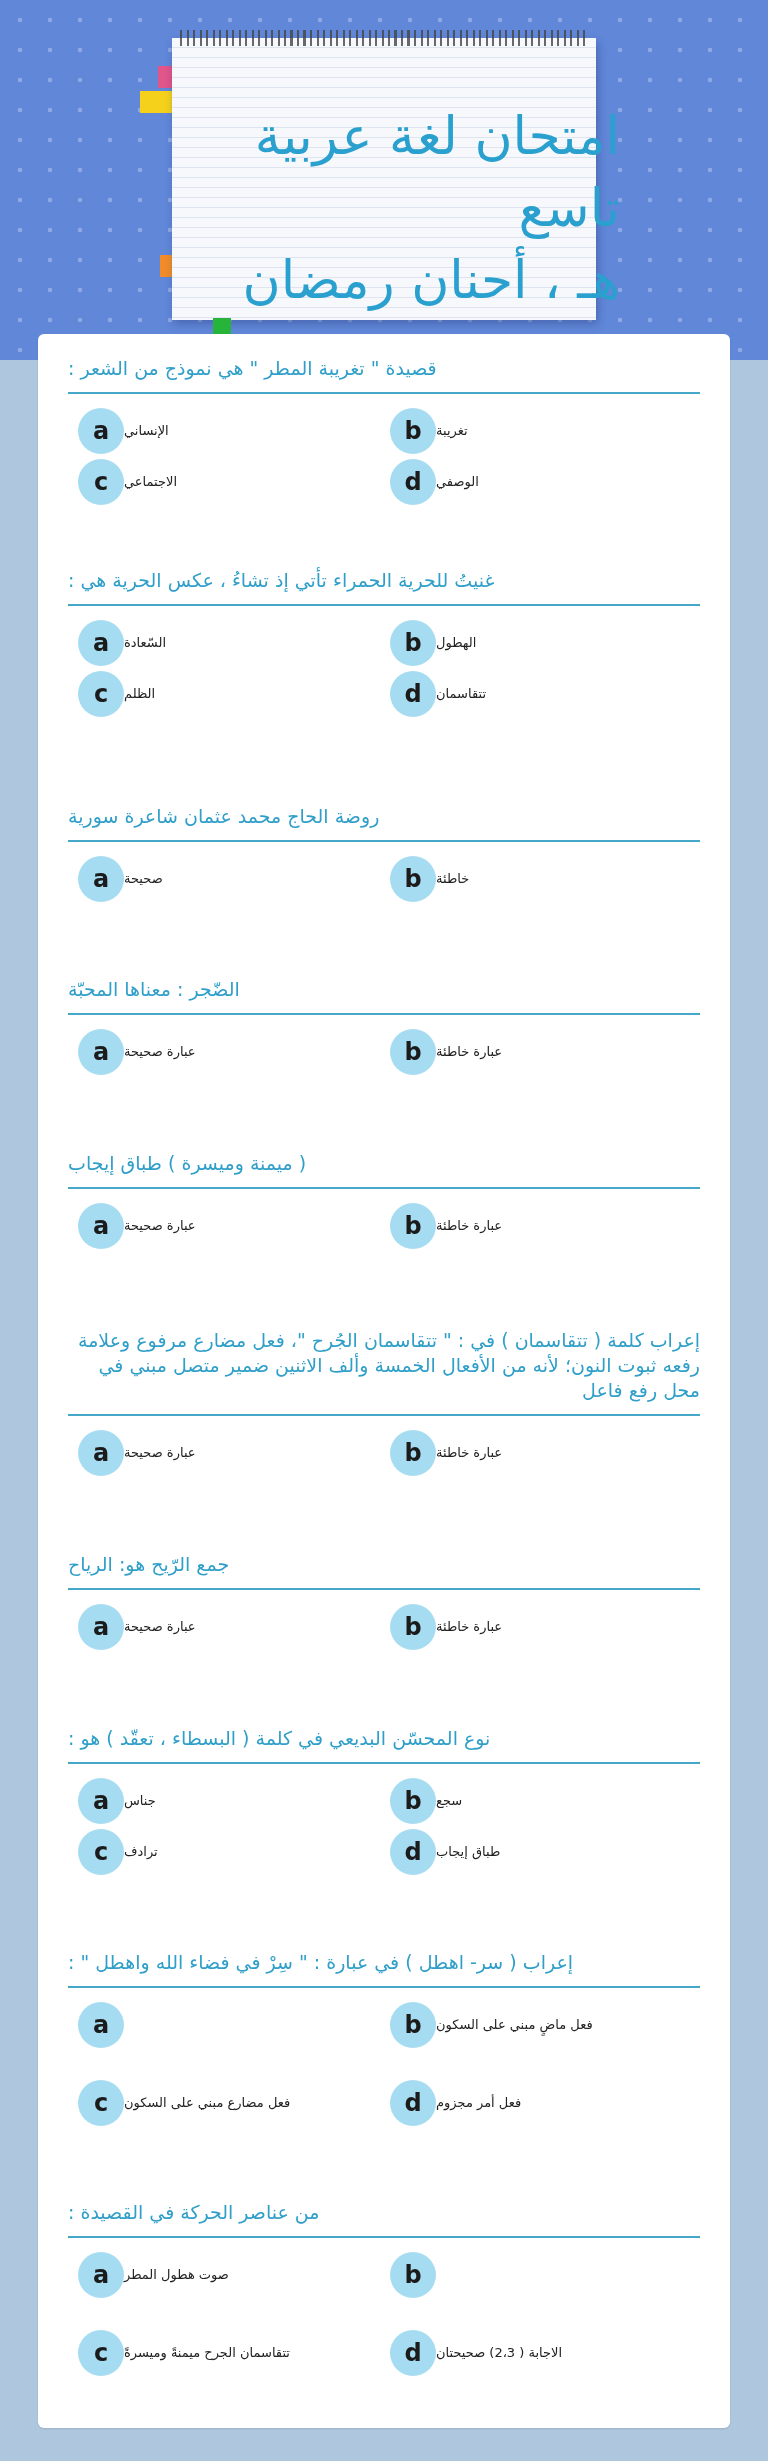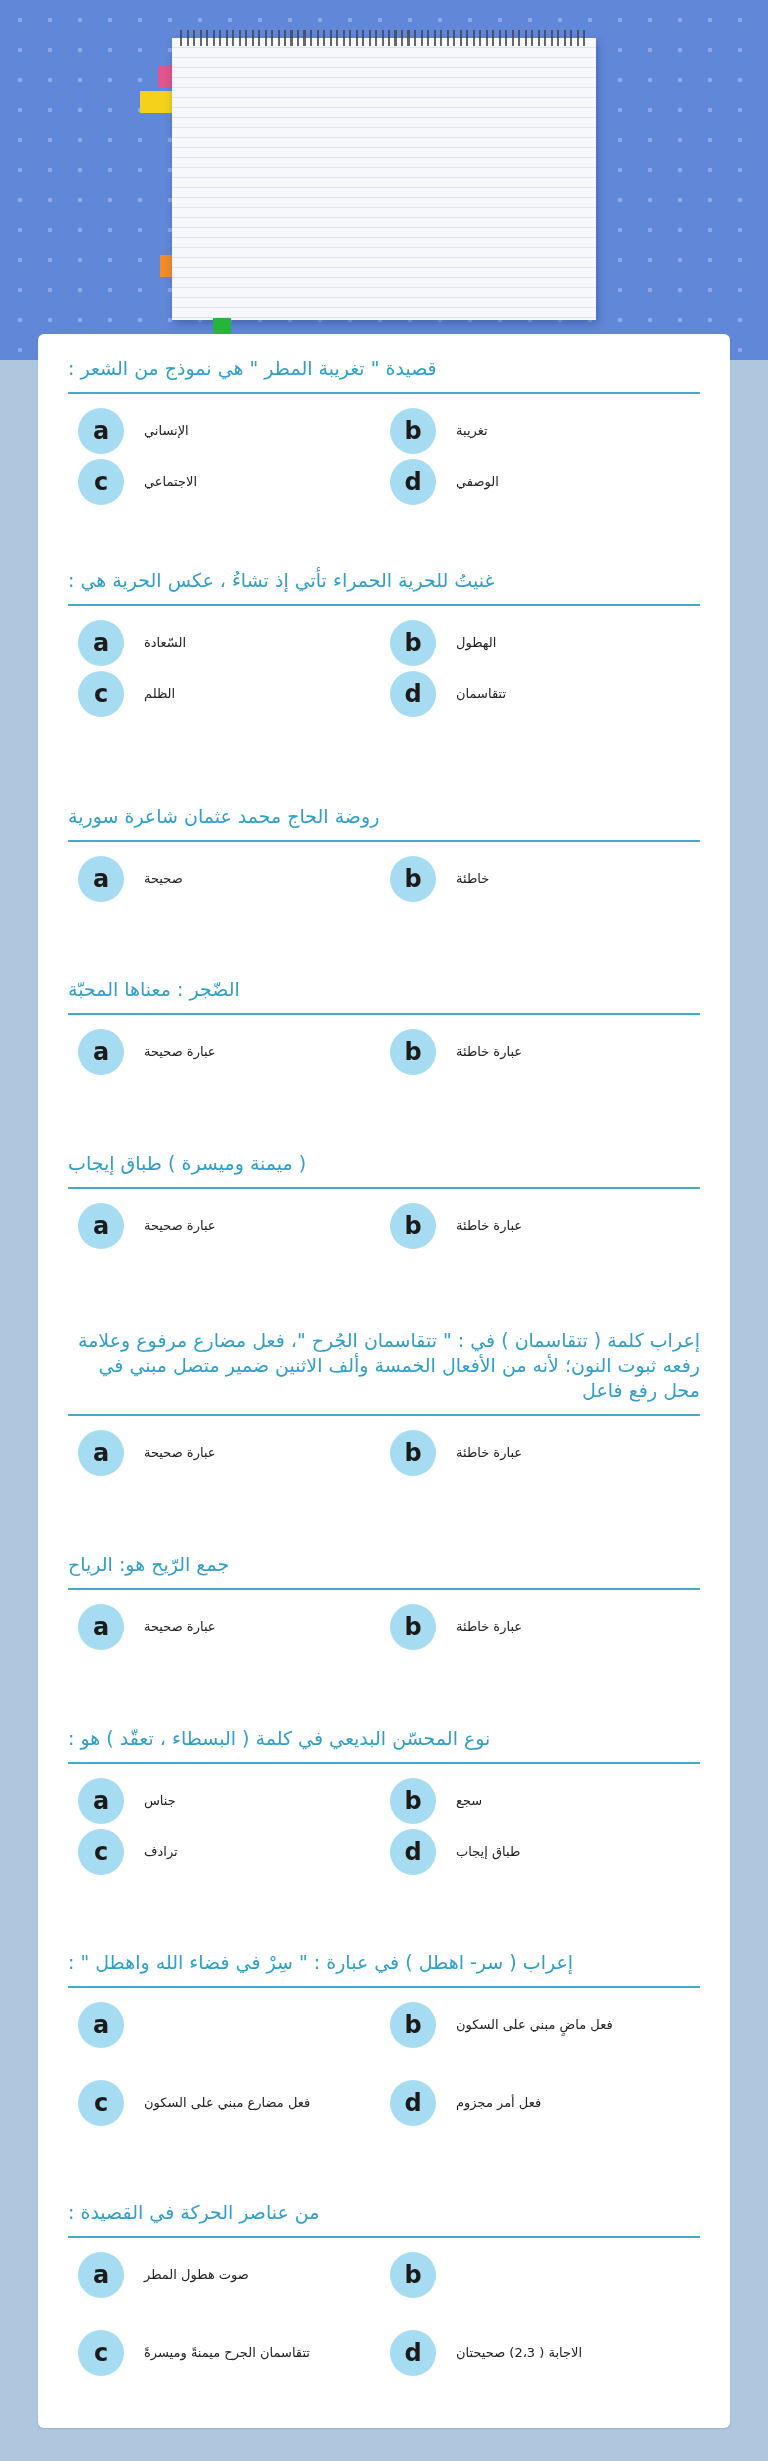--- a/index.html
+++ b/index.html
@@ -58,35 +58,37 @@
   .option { position: absolute; width: 300px; display: flex; align-items: flex-start; }
   .badge {
     width: 46px; height: 46px; border-radius: 50%;
     background: #a6dcf1; color: #1b1b1b;
     display: flex; align-items: center; justify-content: center;
     font-size: 24px; font-weight: bold; flex: none;
     font-family: "DejaVu Sans", sans-serif;
   }
   .opt-text {
     direction: rtl; text-align: right; font-size: 13px; color: #222;
-    line-height: 24px; margin-left: 20px; margin-top: 11px;
+    line-height: 24px; margin-top: 11px;
     max-width: 210px;
   }
 </style>
 </head>
 <body>
 
 <div class="hero">
   <div class="tab pink"></div>
   <div class="tab yellow"></div>
   <div class="tab orange"></div>
   <div class="notebook">
     <div class="spiral"></div>
   </div>
   <div class="tab green"></div>
+  <div class="hero-title">امتحان لغة عربية تاسع
+هـ ، أحنان رمضان</div>
 </div>
 
 <div class="card">
 
   <div class="question" style="top:22px;">
     <div class="q-text">قصيدة " تغريبة المطر " هي نموذج من الشعر :</div>
     <div class="options">
       <div class="option" style="left:10px;top:0;">
           <span class="badge">a</span>
           <span class="opt-text">الإنساني</span>

